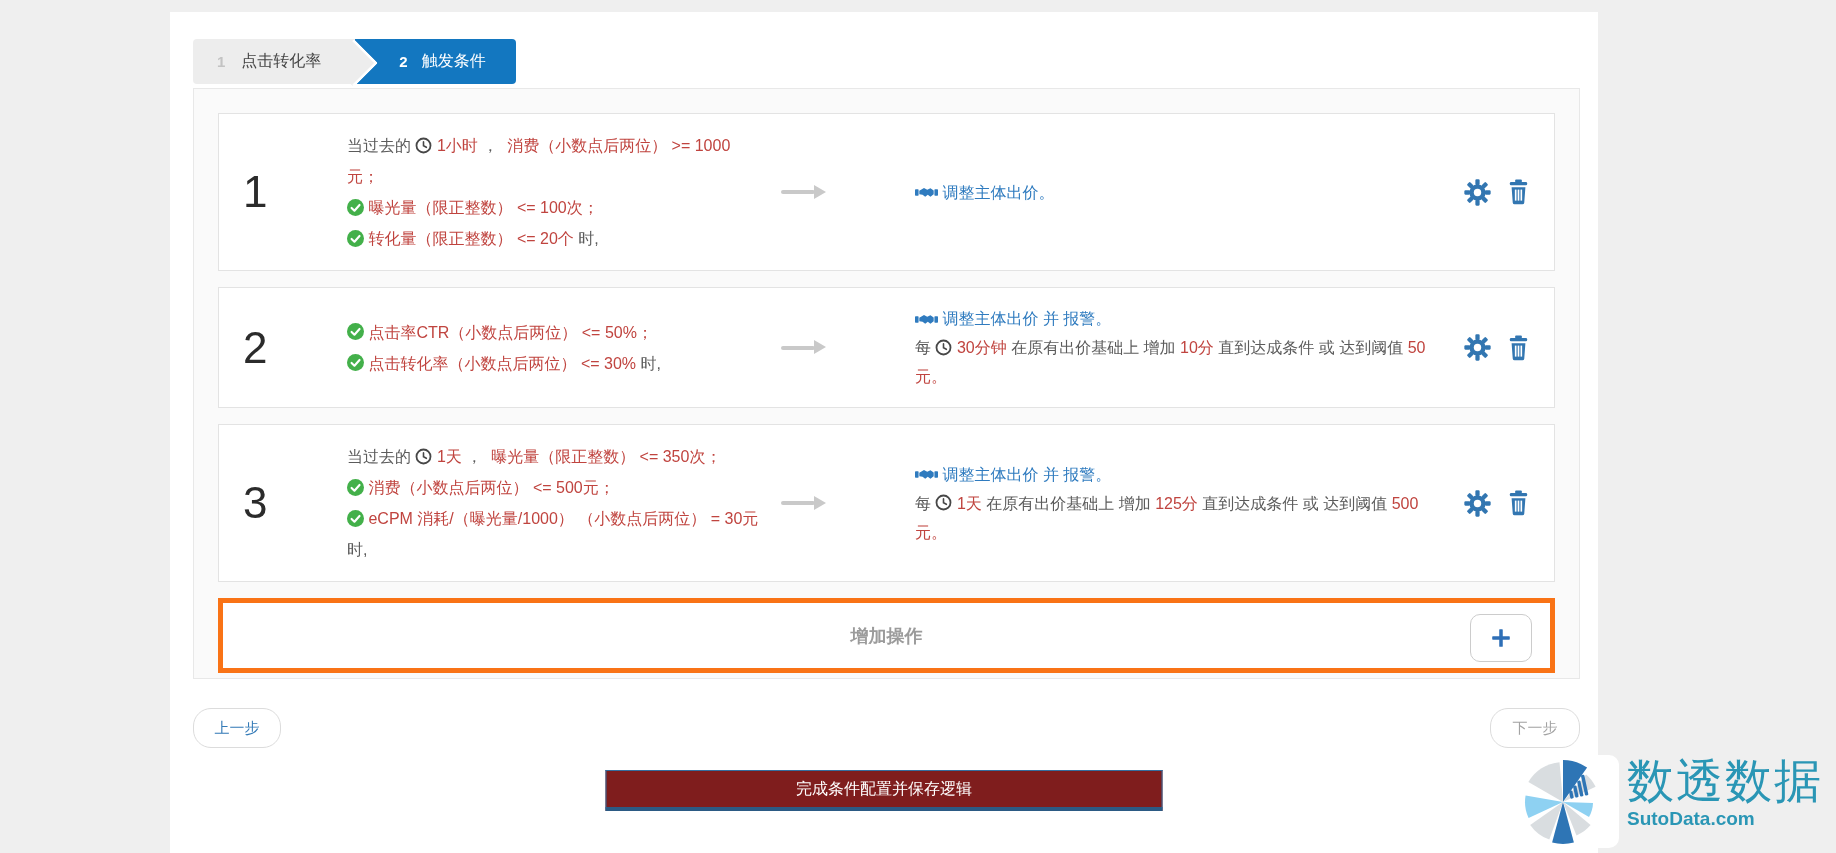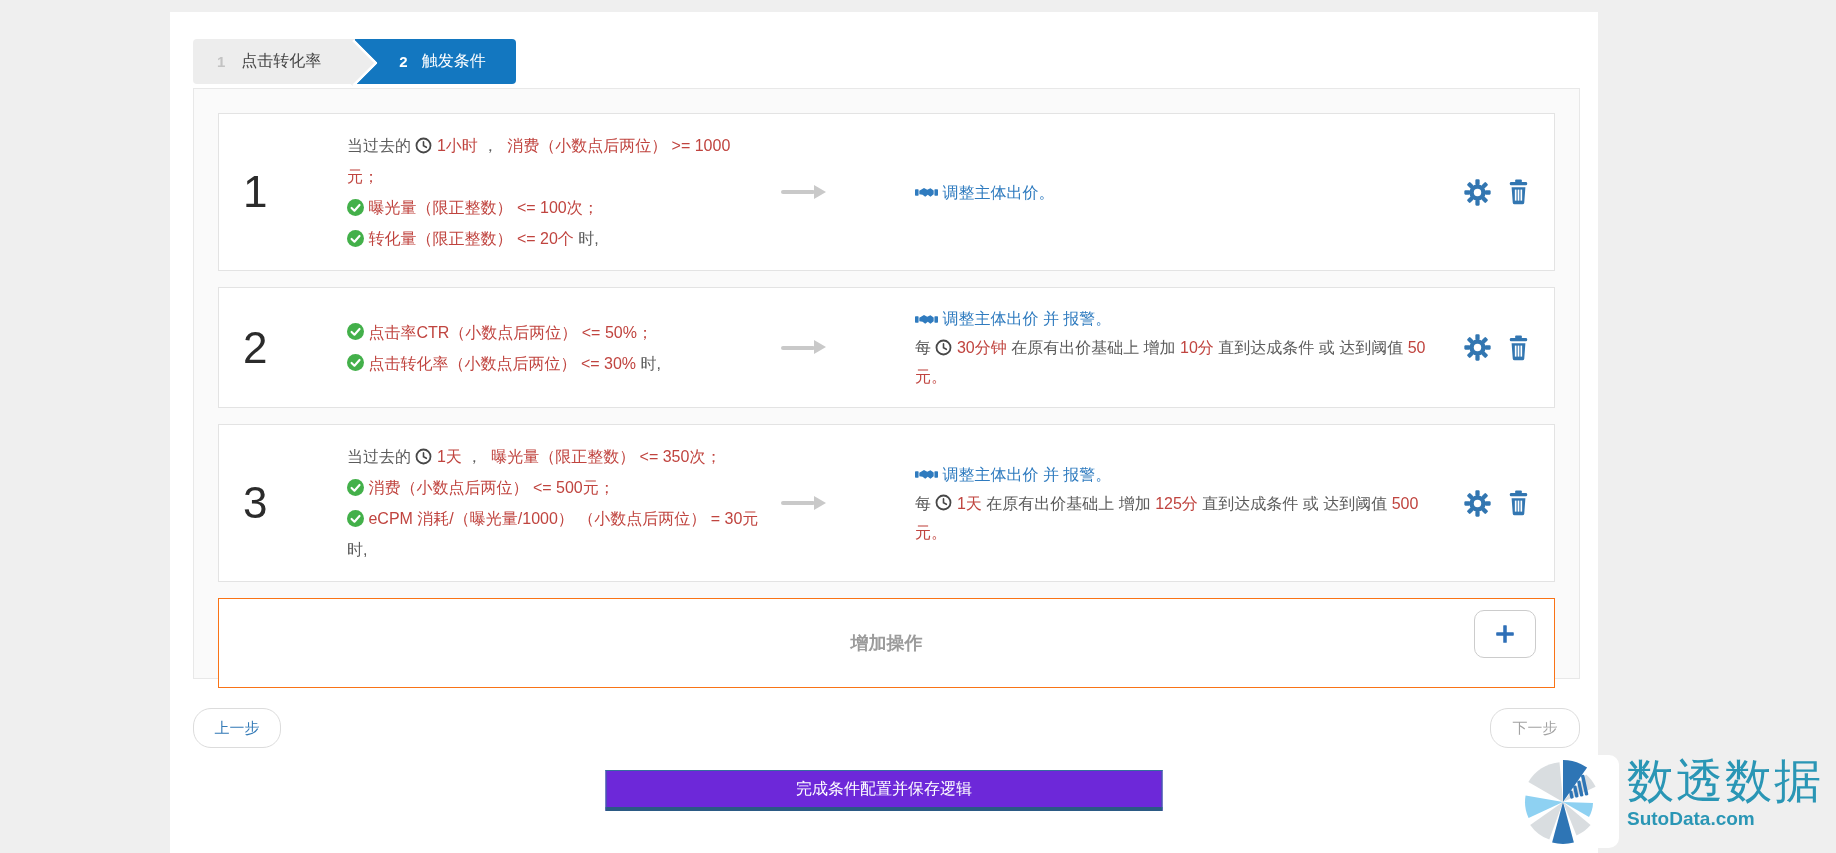--- a/index.html
+++ b/index.html
@@ -35,33 +35,33 @@
   .icon-btn { background:none; border:none; cursor:pointer; padding:0; line-height:0; }
 
   .c-red { color:#c0443f; }
   .c-muted { color:#5b5b5b; }
   .c-blue { color:#2f7bbf; }
   .seg { white-space:pre-wrap; }
   .icon { display:inline-block; line-height:0; }
   .icon svg { vertical-align:-2.5px; }
 
   
-  .add-row { background:#fff; border:1px solid #f97316; height:90px; position:relative;
+  .add-row { background:#fff; border:5px solid #f97316; height:75px; position:relative;
     display:flex; align-items:center; justify-content:center; }
   .add-label { font-size:18px; font-weight:bold; color:#9b9b9b; }
   .add-btn { position:absolute; right:18px; top:11px; width:62px; height:48px; background:#fff;
     border:1px solid #cccccc; border-radius:10px; cursor:pointer; line-height:0; }
 
   
   .pill-btn { position:absolute; height:40px; background:#fff; border:1px solid #dcdcdc;
     border-radius:18px; font-size:15px; cursor:pointer; font-family:inherit; }
   .prev-btn { left:23px; top:696px; width:88px; color:#337ab7; }
   .next-btn { right:18px; top:696px; width:90px; color:#a3a3a3; }
   .save-btn { position:absolute; left:50%; transform:translateX(-50%); top:758px;
-    width:557px; height:41px; background:#6d28d9; color:#fff; font-size:16px;
+    width:557px; height:41px; background:#7f1d1d; color:#fff; font-size:16px;
     border:1px solid #356d9e; border-bottom:4px solid #2b5a84; cursor:pointer; font-family:inherit; }
 
   
   .logo { position:absolute; right:13px; bottom:5px; display:flex; align-items:flex-start; }
   .logo-mark { width:113px; height:93px; background:#fff; border-radius:10px;
     display:flex; align-items:center; justify-content:center; flex:none; }
   .logo-text { margin-left:8px; }
   .logo-title { font-size:47px; color:#2a96b5; letter-spacing:2px; line-height:1.1; white-space:nowrap; }
   .logo-domain { text-align:left; font-weight:bold; font-size:19px; color:#2a96b5; margin-top:1px; }
 </style>

